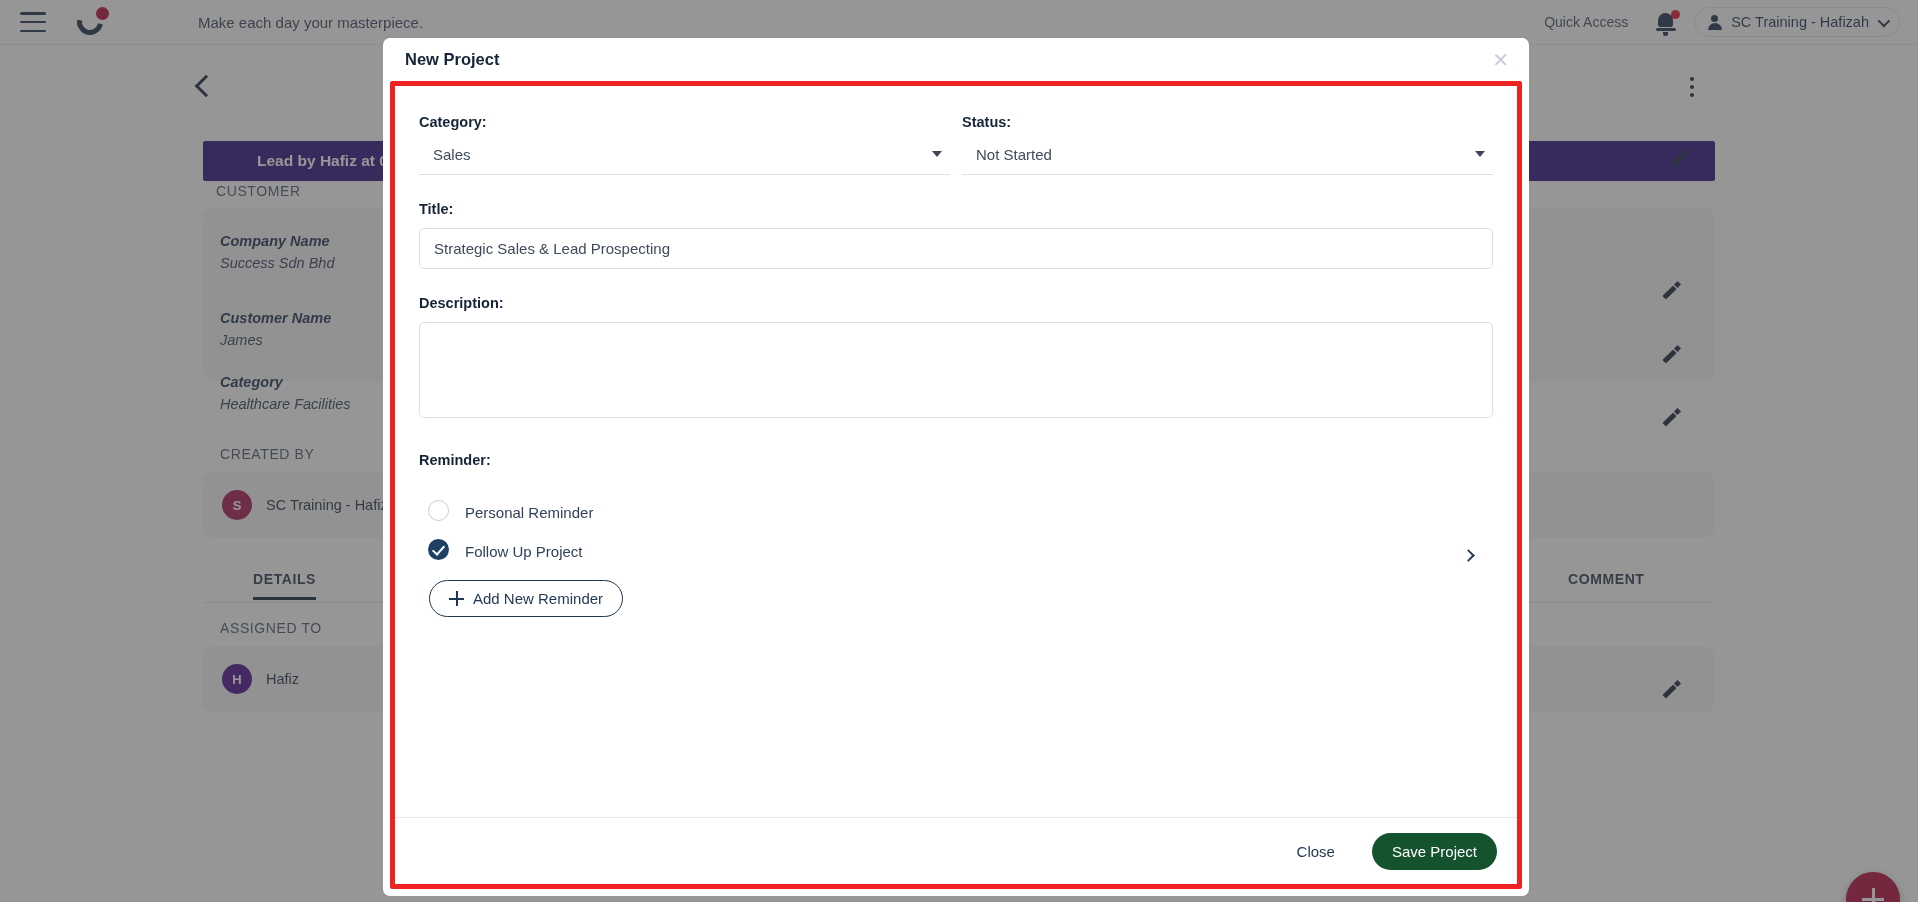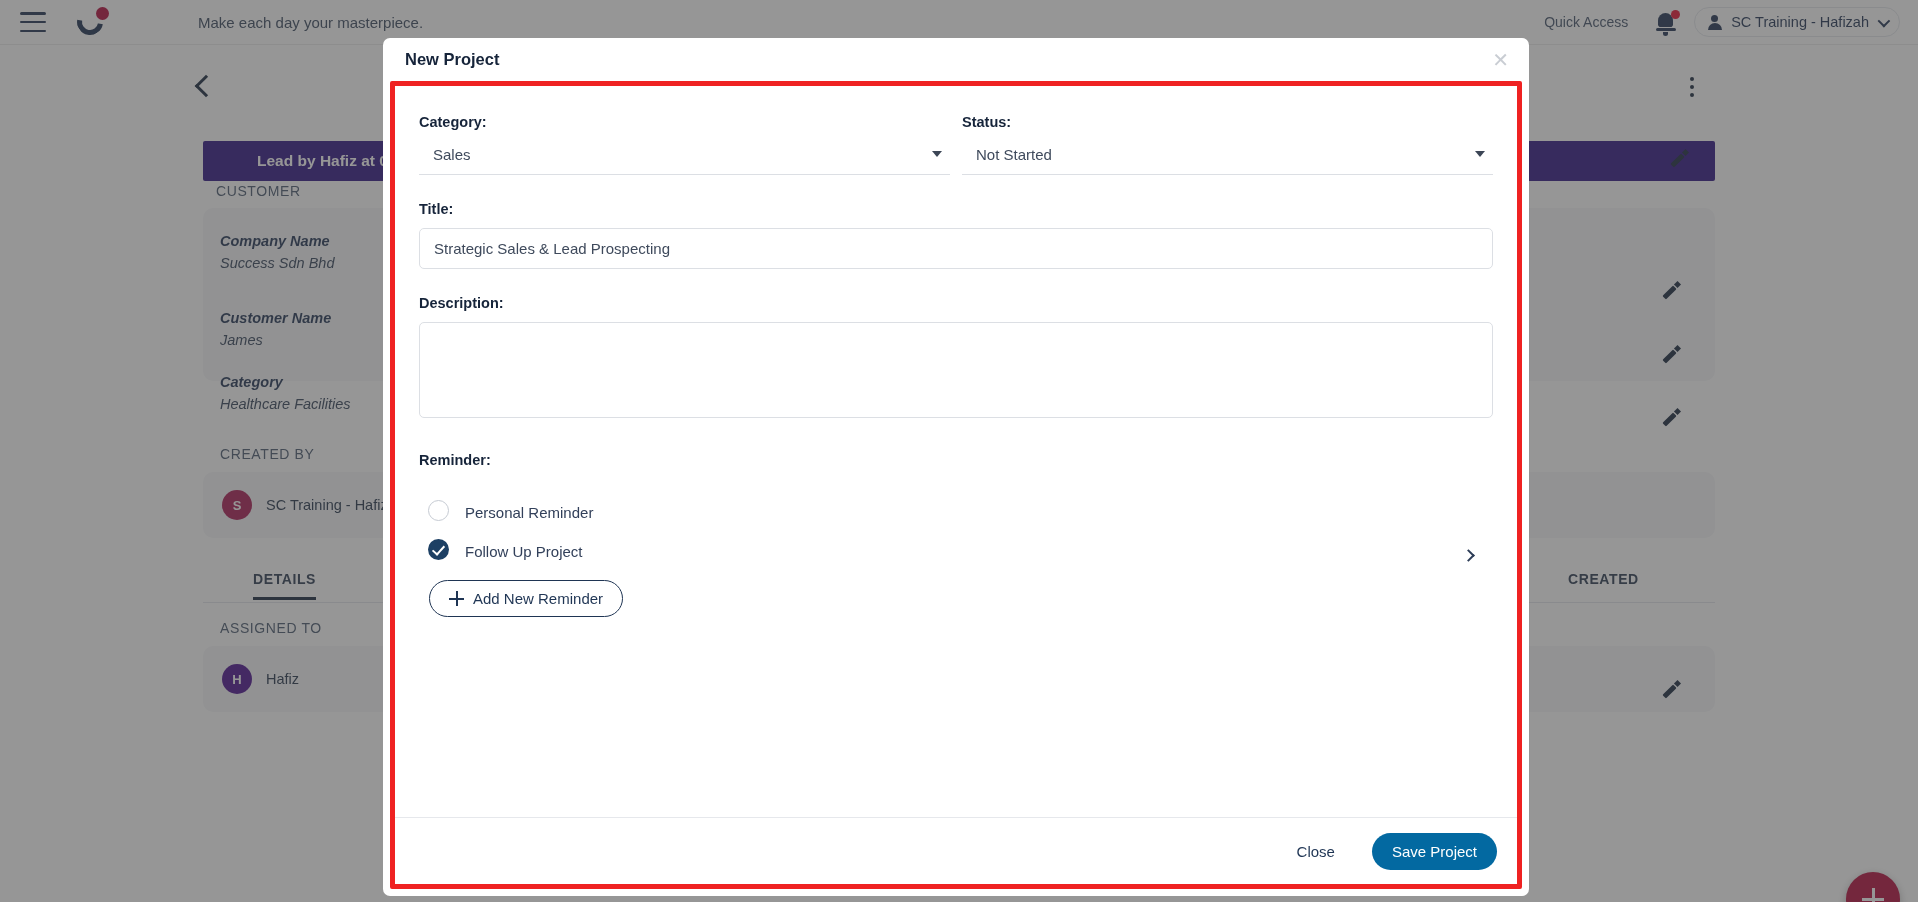--- a/index.html
+++ b/index.html
@@ -395,21 +395,21 @@
 
   .btn {
     border: none;
     border-radius: 22px;
     font-size: 15px;
     font-family: "Liberation Sans", sans-serif;
     cursor: pointer;
     padding: 10px 22px;
   }
   .btn-close { background: #ffffff; color: #1f3554; border: 1px solid #ffffff; }
-  .btn-save  { background: #0369a1; color: #ffffff; padding: 10px 20px; }
+  .btn-save  { background: #14532d; color: #ffffff; padding: 10px 20px; }
 </style>
 </head>
 <body>
 
 <div id="page-root">
 
   <div class="appbar">
     <div class="hamburger">
       <span></span>
         <span></span>
@@ -467,21 +467,21 @@
     <div class="row-pencil" style="top:301px;"><span class="pencil"></span></div>
 
     <div class="field-row" style="left:220px; top:329px;">
       <div class="field-key">Category</div>
       <div class="field-val">Healthcare Facilities</div>
     </div>
     <div class="row-pencil" style="top:364px;"><span class="pencil"></span></div>
 
     <div class="tabs-bar">
       <div class="tab active" id="tab-details">DETAILS</div>
-      <div class="tab" id="tab-comment">CREATED</div>
+      <div class="tab" id="tab-comment">COMMENT</div>
     </div>
 
     <div class="section-label" id="lbl-created">CREATED BY</div>
     <div class="card" id="created-card"></div>
     <div class="person-row" style="left:222px; top:445px;">
       <span class="avatar s">S</span>
       <span class="person-name">SC Training - Hafizah</span>
     </div>
 
     <div class="section-label" id="lbl-assigned">ASSIGNED TO</div>

